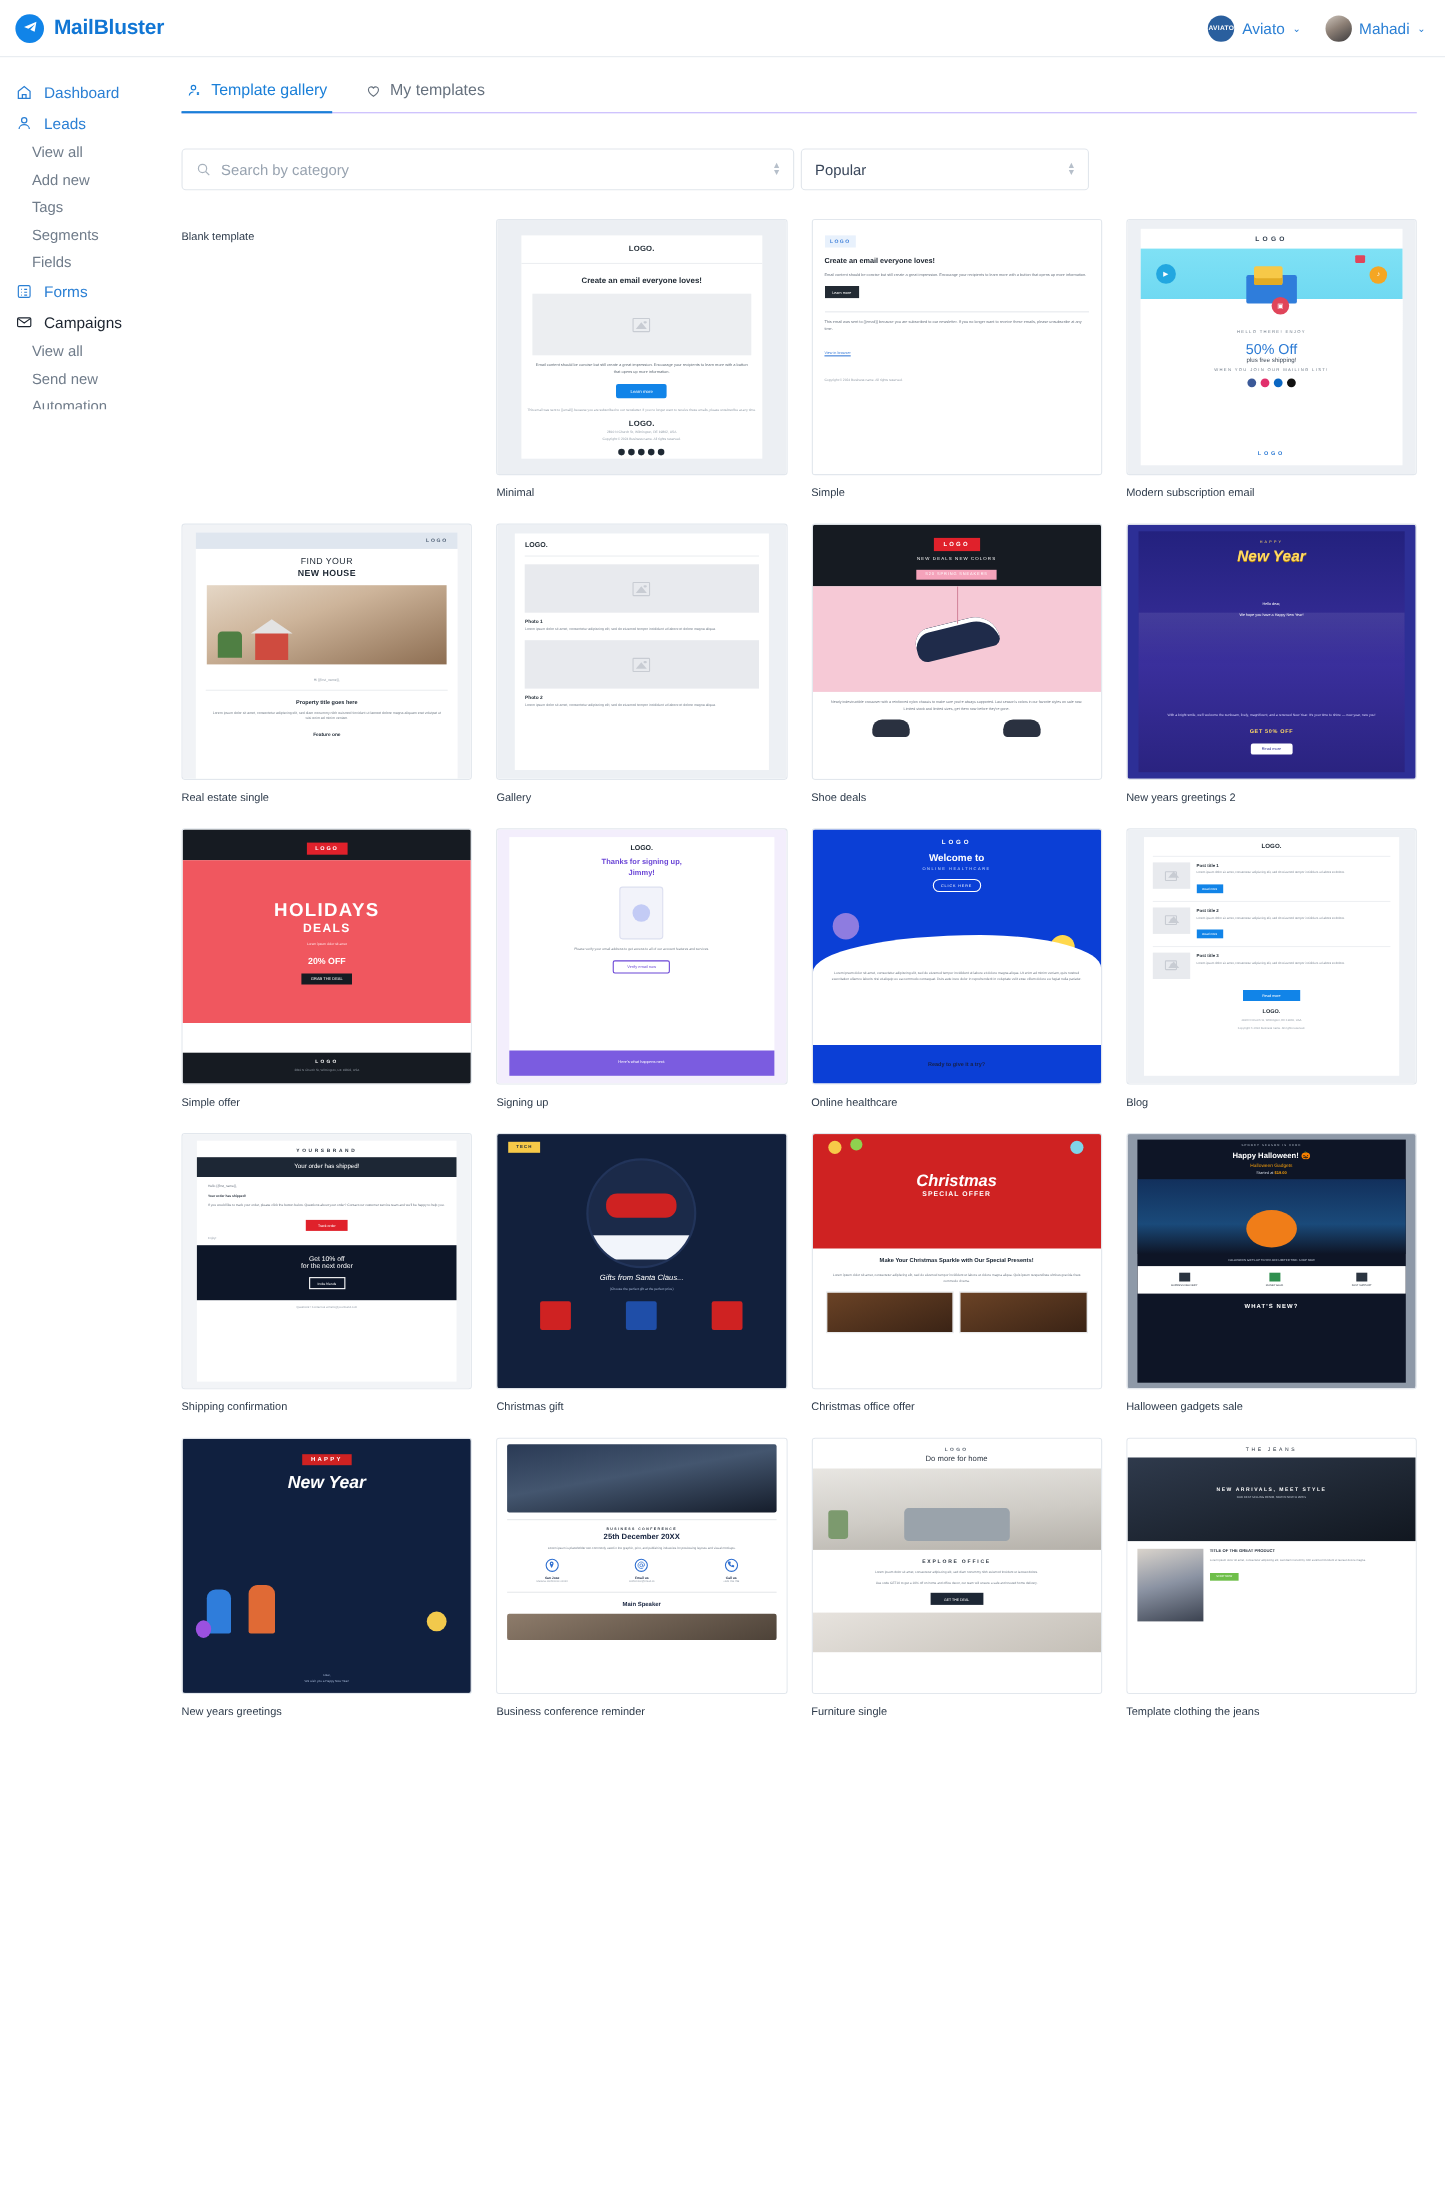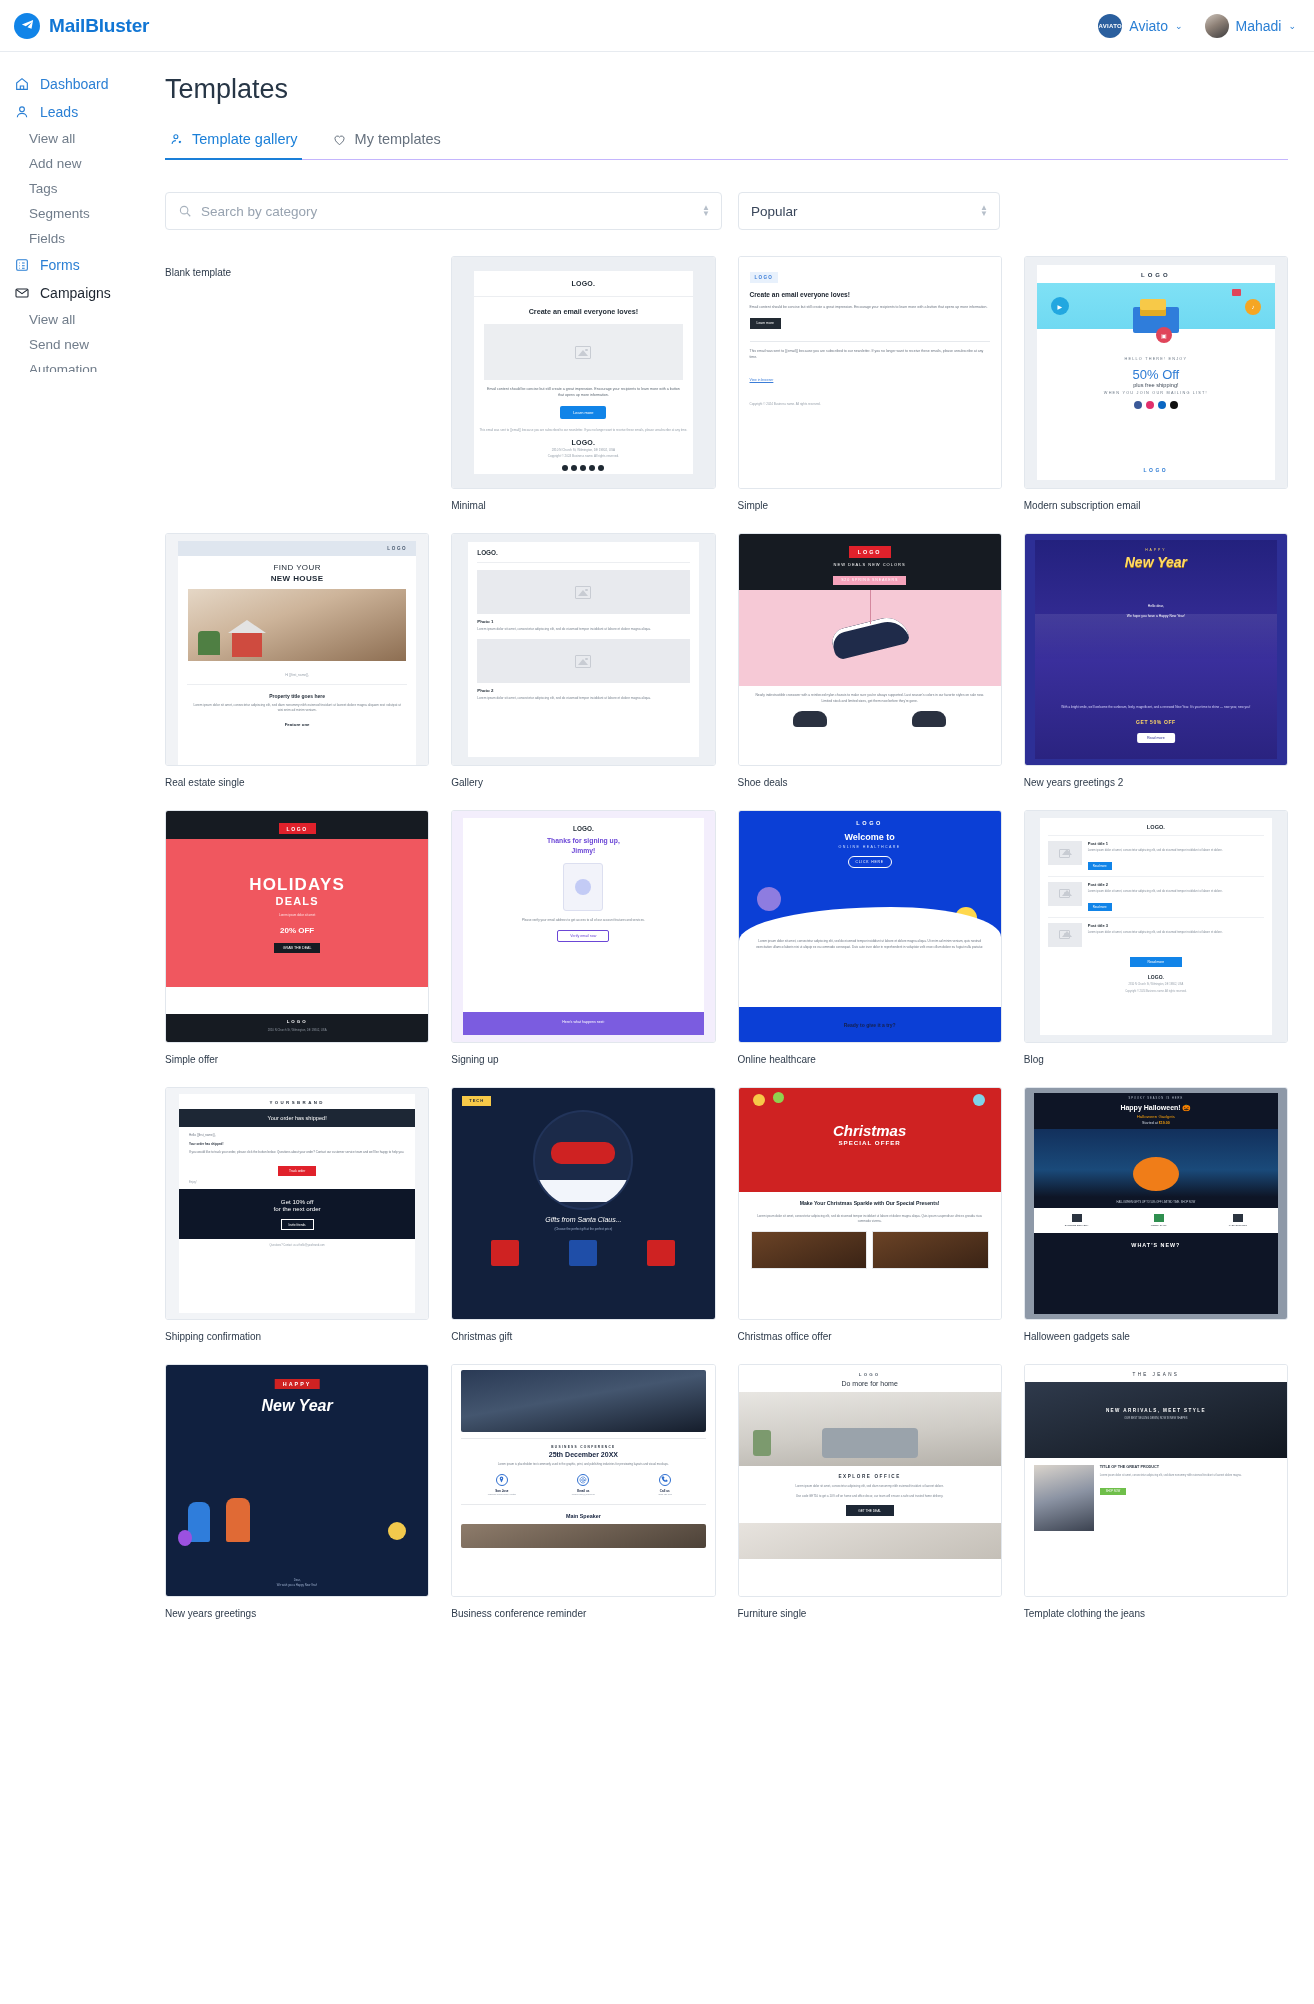--- a/index.html
+++ b/index.html
@@ -65,21 +65,21 @@
     display: flex; gap: 26px; border-bottom: 1px solid #c4b5fd; margin-bottom: 26px;
   }
   .tab {
     display: flex; align-items: center; gap: 8px;
     padding: 0 4px 11px 4px; font-size: 14.5px; color: #66717e; cursor: pointer;
     border-bottom: 2px solid transparent; margin-bottom: -1px;
   }
   .tab.active { color: #1a7fd8; border-bottom-color: #1a7fd8; }
 
   
-  .filters { display: flex; gap: 16px; margin-bottom: 26px; margin-top: 32px; }
+  .filters { display: flex; gap: 6px; margin-bottom: 26px; margin-top: 32px; }
   .search-wrap {
     flex: 1 1 auto; max-width: 557px; position: relative;
     border: 1px solid #e1e6ec; border-radius: 4px; height: 38px;
     display: flex; align-items: center; padding: 0 12px; background: #fff;
   }
   .search-wrap input {
     border: 0; outline: 0; flex: 1; font-size: 13.5px; color: #3a4755;
     font-family: inherit; padding-left: 9px;
   }
   .search-wrap input::placeholder { color: #98a3b0; }
@@ -375,21 +375,20 @@
         </svg>
       <span>Campaigns</span>
     </div>
     <div class="nav-sub">View all</div>
     <div class="nav-sub">Send new</div>
     <div class="nav-sub">Automation</div>
 
   </nav>
 
   <main class="main">
-    <h1 class="page-title">Templates</h1>
 
     <div class="tabs">
       <div class="tab active">
         <svg width="15" height="15" viewBox="0 0 24 24" fill="none" stroke="#1a7fd8" stroke-width="1.7">
             <circle cx="11" cy="7.5" r="3.2"></circle>
             <path d="M5 19c0-3.2 2.7-5.2 6-5.2"></path>
             <path d="M16 14.5l3 3M19 14.5l-3 3"></path>
           </svg>
         <span>Template gallery</span>
       </div>

